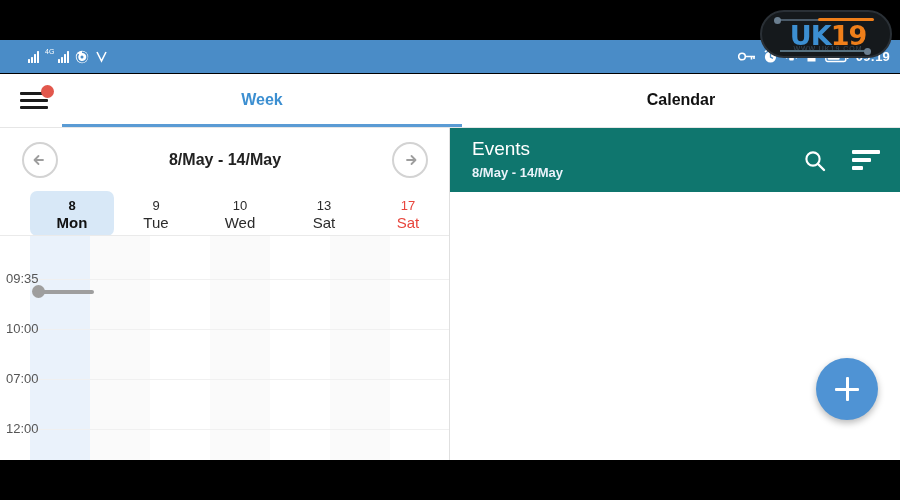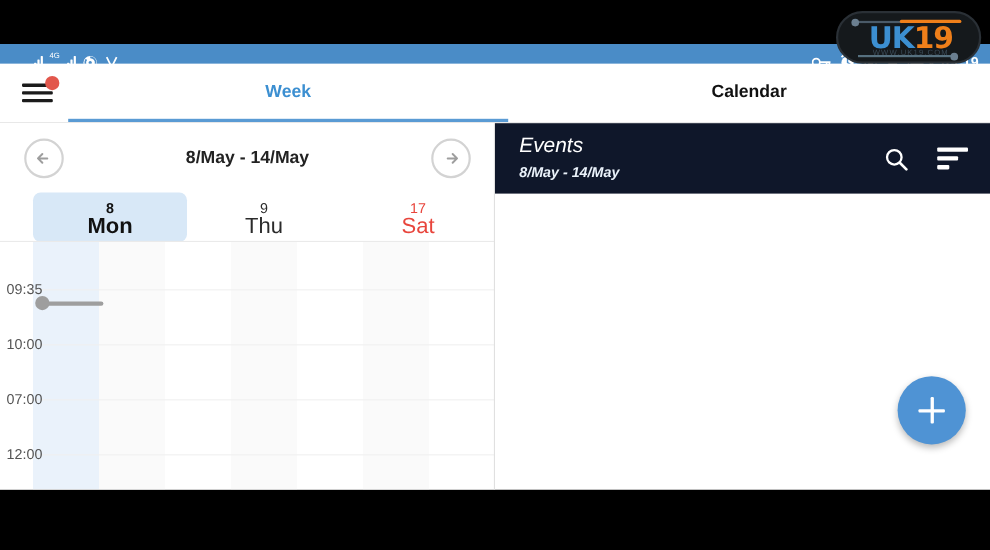--- a/index.html
+++ b/index.html
@@ -54,21 +54,21 @@
   .sb-time { color: #fff; font-size: 13px; font-weight: bold; letter-spacing: .2px; }
   .sig { display: flex; align-items: flex-end; gap: 1px; height: 12px; }
   .sig i { display: block; width: 2px; background: #fff; border-radius: .5px; }
   .sig i:nth-child(1) { height: 4px; }
   .sig i:nth-child(2) { height: 6px; }
   .sig i:nth-child(3) { height: 9px; }
   .sig i:nth-child(4) { height: 12px; }
   .net-label { color: #fff; font-size: 7px; position: relative; top: -5px; margin-right: -2px; }
 
   
-  .app { position: absolute; left: 0; top: 58px; width: 900px; height: 387px; background: #fff; }
+  .app { position: absolute; left: 0; top: 74px; width: 900px; height: 387px; background: #fff; }
 
   
   .tabbar { position: relative; width: 900px; height: 54px; background: #fff; }
   .hamburger { position: absolute; left: 20px; top: 14px; width: 30px; height: 24px; cursor: pointer; }
   .hamburger .ln { position: absolute; left: 0; width: 28px; height: 3px; background: #1b1b1b; border-radius: 1px; }
   .hamburger .ln:nth-child(1) { top: 4px; width: 24px; }
   .hamburger .ln:nth-child(2) { top: 11px; }
   .hamburger .ln:nth-child(3) { top: 18px; }
   .hamburger .badge { position: absolute; right: -4px; top: -3px; width: 13px; height: 13px; border-radius: 50%; background: #e2574c; }
 
@@ -101,21 +101,21 @@
   }
 
   .day-header { position: relative; height: 45px; background: #fff; }
   .day-cols { position: absolute; left: 30px; top: 0; width: 420px; height: 45px; display: flex; }
   .day-col {
     flex: 1; display: flex; flex-direction: column; align-items: center; justify-content: center;
     line-height: 17px; cursor: pointer; border-radius: 7px;
   }
   .day-col.today { background: #d8e8f7; }
   .day-num { font-size: 13px; color: #2b2b2b; }
-  .day-name { font-size: 20px; color: #2b2b2b; }
+  .day-name { font-size: 15px; color: #2b2b2b; }
   .day-col.today .day-num, .day-col.today .day-name { font-weight: bold; color: #111; }
   .day-col.weekend .day-num, .day-col.weekend .day-name { color: #e8453c; }
   .dayhdr-divider { position: absolute; left: 0; bottom: 0; width: 450px; height: 1px; background: #eaeaea; }
 
   
   .grid { position: relative; height: 225px; background: #fff; overflow: hidden; }
   .grid-cols { position: absolute; left: 30px; top: 0; width: 420px; height: 225px; display: flex; }
   .grid-col { flex: 1; }
   .grid-col.today { background: #eaf2fb; }
   .grid-col.alt { background: #fafafa; }
@@ -123,21 +123,21 @@
   .hour-label {
     position: absolute; left: 6px; width: 48px; text-align: left;
     font-size: 13px; color: #555; transform: translateY(-8px);
   }
   .now-line { position: absolute; left: 34px; width: 60px; height: 4px; background: #9e9e9e; border-radius: 2px; }
   .now-dot { position: absolute; left: 32px; width: 13px; height: 13px; border-radius: 50%; background: #9e9e9e; }
 
   
   .right-pane { position: absolute; left: 450px; top: 54px; width: 450px; height: 333px; background: #fff; }
   .events-header {
-    position: relative; height: 64px; background: #0f172a; color: #fff; font-style: italic;
+    position: relative; height: 64px; background: #0f766e; color: #fff;
   }
   .ev-title { position: absolute; left: 22px; top: 10px; font-size: 19px; }
   .ev-sub { position: absolute; left: 22px; top: 37px; font-size: 13px; font-weight: bold; color: #eaf2fa; }
   .ev-search { position: absolute; right: 72px; top: 20px; width: 26px; height: 26px; cursor: pointer; }
   .ev-sort { position: absolute; right: 20px; top: 22px; width: 28px; height: 22px; cursor: pointer; }
   .ev-sort i { display: block; height: 4px; background: #fff; border-radius: 1px; margin-bottom: 4px; }
   .ev-sort i:nth-child(1) { width: 28px; }
   .ev-sort i:nth-child(2) { width: 19px; }
   .ev-sort i:nth-child(3) { width: 11px; }
 
@@ -271,21 +271,29 @@
       </div>
 
       <div class="day-header">
         <div class="day-cols" id="day-cols">
             <div class="day-col today">
               <div class="day-num">8</div>
               <div class="day-name">Mon</div>
             </div>
             <div class="day-col">
               <div class="day-num">9</div>
-              <div class="day-name">Thu</div>
+              <div class="day-name">Tue</div>
+            </div>
+            <div class="day-col">
+              <div class="day-num">10</div>
+              <div class="day-name">Wed</div>
+            </div>
+            <div class="day-col">
+              <div class="day-num">13</div>
+              <div class="day-name">Sat</div>
             </div>
             <div class="day-col weekend">
               <div class="day-num">17</div>
               <div class="day-name">Sat</div>
             </div>
           </div>
         <div class="dayhdr-divider"></div>
       </div>
 
       <div class="grid">

